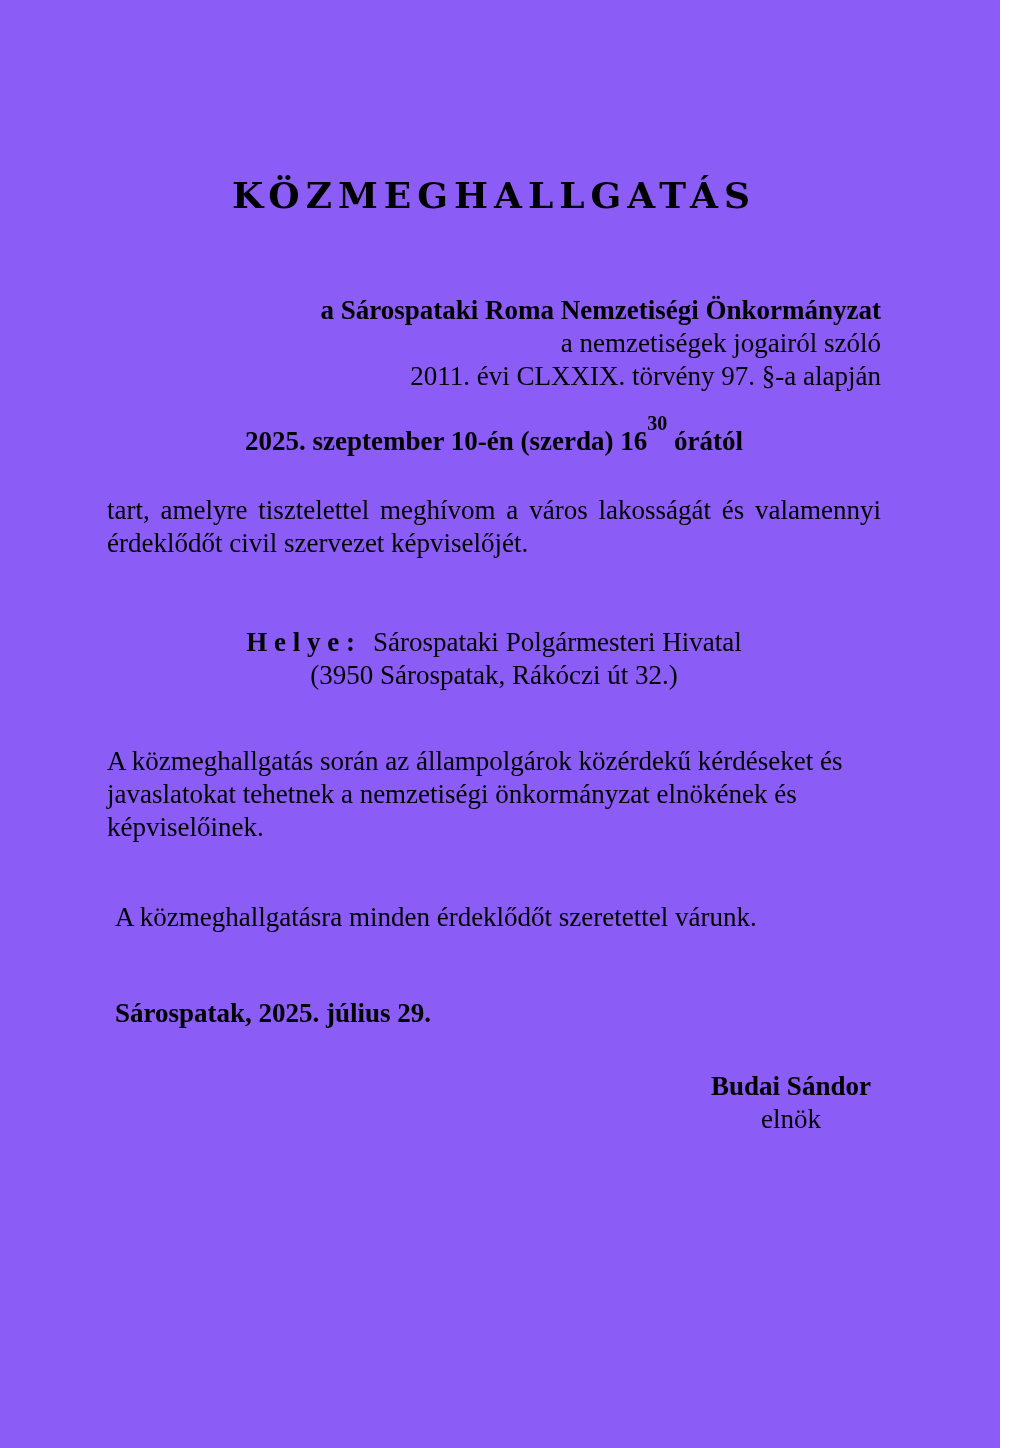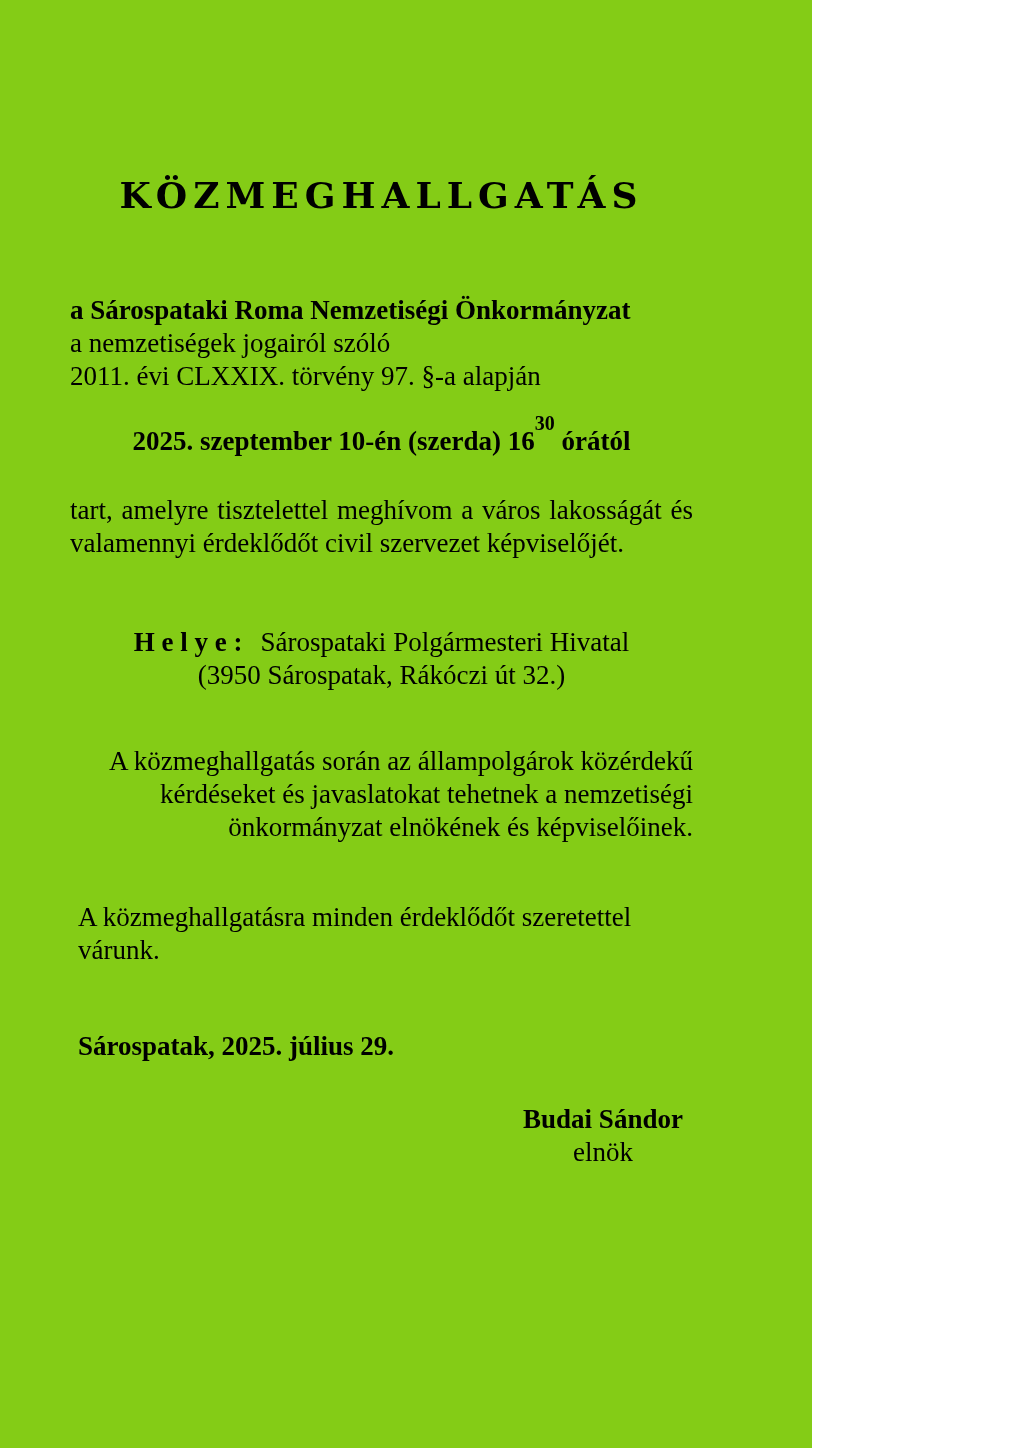--- a/index.html
+++ b/index.html
@@ -3,43 +3,43 @@
 <meta charset="utf-8">
 <style>
   * { margin: 0; padding: 0; box-sizing: border-box; }
   html, body { background: #ffffff; }
   body {
     width: 1024px;
     font-family: "Liberation Serif", "DejaVu Serif", serif;
   }
   .page {
     position: relative;
-    width: 812px;
+    width: 1000px;
     height: 1448px;
-    background: #84cc16;
+    background: #8b5cf6;
     color: #000000;
     font-size: 27px;
     line-height: 33px;
-    padding: 0 119px 0 70px;
+    padding: 0 119px 0 107px;
     overflow: hidden; 
   }
   .bold { font-weight: bold; }
 
   .title {
     margin-top: 172px;
     text-align: center;
     font-family: "DejaVu Serif", "Liberation Serif", serif;
     font-weight: bold;
     font-size: 36px;
     line-height: 46px;
     letter-spacing: 6px;
     white-space: nowrap;
   }
 
-  .intro { margin-top: 76px; text-align: left; }
+  .intro { margin-top: 76px; text-align: right; }
 
   .datetime {
     margin-top: 32px;
     text-align: center;
     font-weight: bold;
   }
   .datetime sup {
     font-size: 20px;
     line-height: 0;
     position: relative;
@@ -56,21 +56,21 @@
     margin-top: 36px;
     text-align: justify;
   }
 
   .location { margin-top: 66px; text-align: center; }
   .location .loc-label { font-weight: bold; }
   .location .loc-value { margin-left: 18px; text-align: center; }
 
   .purpose {
     margin-top: 53px;
-    text-align: right;
+    text-align: left;
   }
 
   .welcome {
     margin-top: 57px;
     padding-left: 8px;
     text-align: left;
   }
 
   .dateline {
     margin-top: 63px;

